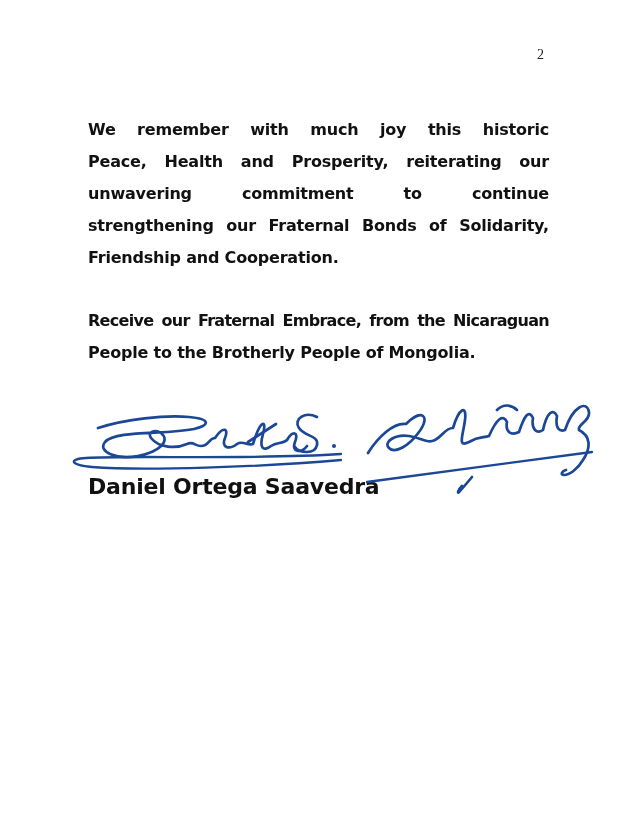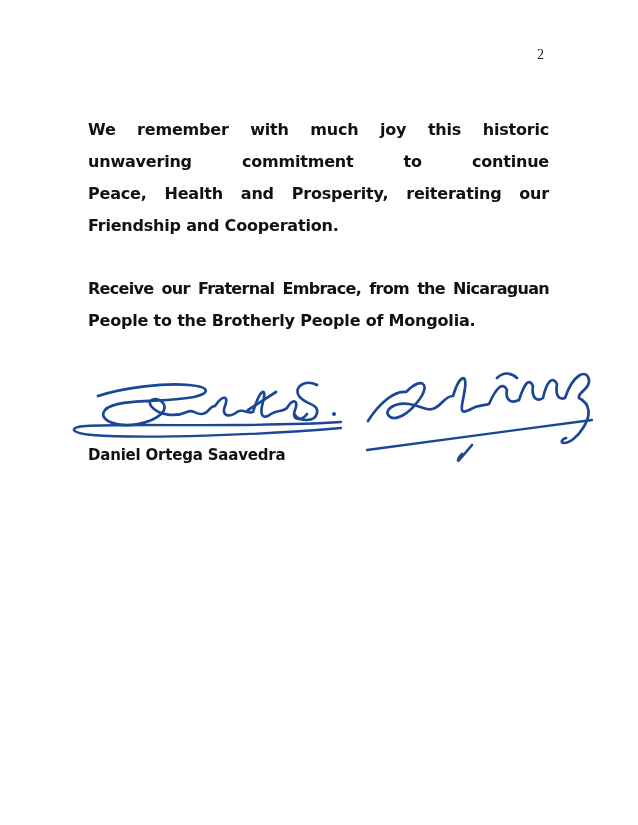--- a/index.html
+++ b/index.html
@@ -29,21 +29,21 @@
     height:32px;line-height:32px;
     text-align:justify;text-align-last:justify;
     white-space:nowrap;
   }
   .tline.last{text-align:center;text-align-last:left;}
   .tline.tight{letter-spacing:-0.7px;}
   .para-gap{height:31px;}
   .sig-area{position:relative;margin-top:17px;height:140px;}
   .sig-name{
     position:absolute;top:91px;
-    font-size:15px;font-weight:700;line-height:20px;letter-spacing:-0.2px;
+    font-size:22px;font-weight:700;line-height:20px;letter-spacing:-0.2px;
     white-space:nowrap;
   }
   .sig-name.left{left:0;}
   .sig-name.right{left:284px;}
   .sig-svg{position:absolute;pointer-events:none;}
   .sig-svg.left{left:-26px;top:17px;}
   .sig-svg.right{left:272px;top:5px;}
   .sig-svg path{
     fill:none;stroke:var(--ink-blue);
     stroke-linecap:round;stroke-linejoin:round;
@@ -56,22 +56,23 @@
 <body>
 
 <div class="page">
 
   <div class="page-number">2</div>
 
   <div class="content">
 
     <div>
       <div class="tline">We remember with much joy this historic</div>
+      <div class="tline">Peace, Health and Prosperity, reiterating our</div>
       <div class="tline">unwavering commitment to continue</div>
-      <div class="tline">Peace, Health and Prosperity, reiterating our</div>
+      <div class="tline">strengthening our Fraternal Bonds of Solidarity,</div>
       <div class="tline last">Friendship and Cooperation.</div>
     </div>
 
     <div class="para-gap"></div>
 
     <div>
       <div class="tline tight">Receive our Fraternal Embrace, from the Nicaraguan</div>
       <div class="tline last">People to the Brotherly People of Mongolia.</div>
     </div>
 

